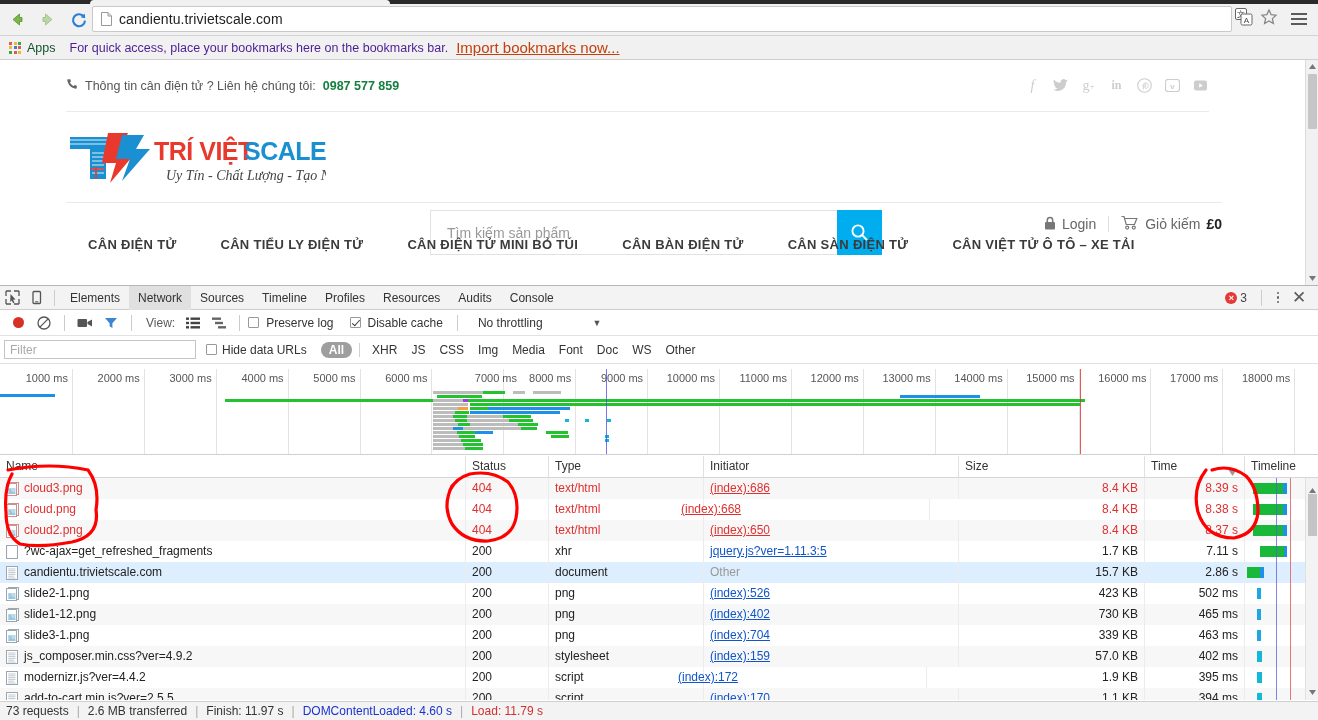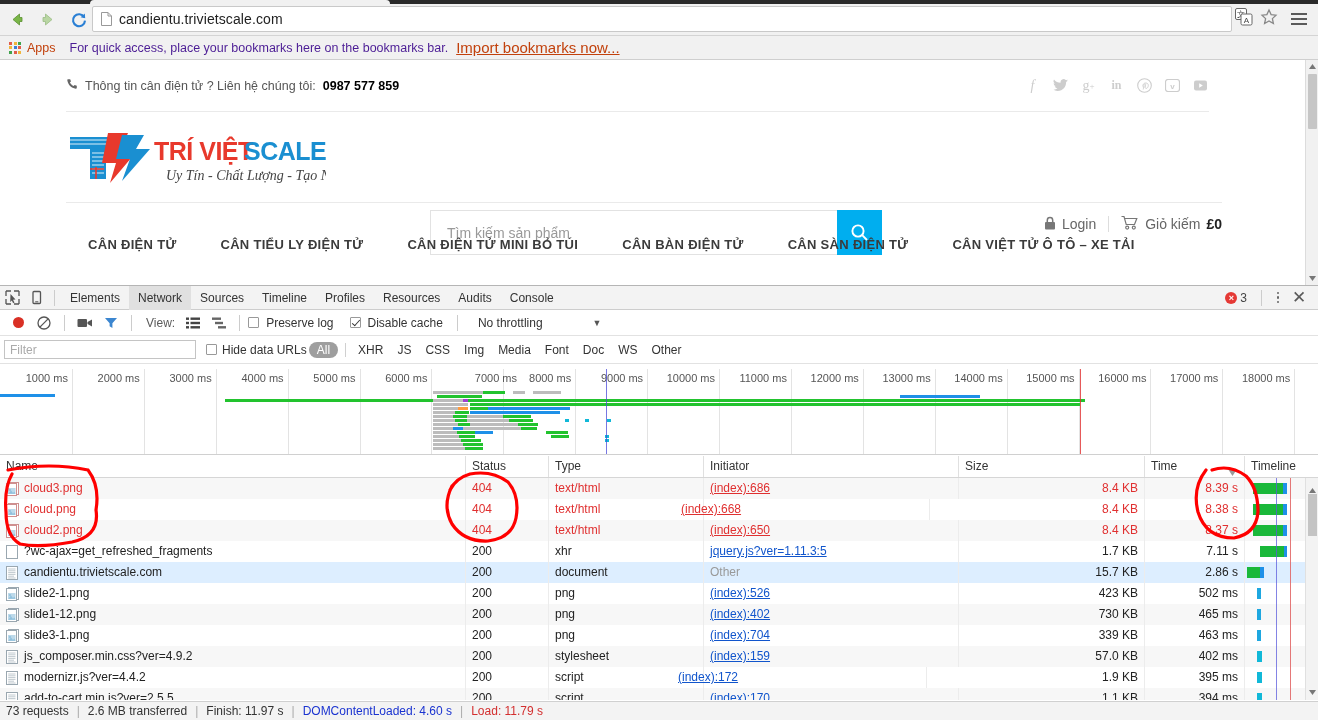--- a/index.html
+++ b/index.html
@@ -30,36 +30,36 @@
   #omnibox-right { position:absolute; right:40px; top:6px; height:26px; display:flex; align-items:center; gap:7px; }
   #menu-btn { position:absolute; right:8px; top:8px; width:22px; height:22px; display:flex; flex-direction:column;
               justify-content:center; gap:3px; align-items:center;}
   #menu-btn i { display:block; width:16px; height:2px; background:#5a5a5a; }
 
   #bookmark-bar { position:absolute; left:0; top:36px; width:1318px; height:24px; background:#f1f1f1;
                   border-bottom:1px solid #cfcfcf; display:flex; align-items:center; font-size:12.5px; color:#333; }
   #apps-grid { display:grid; grid-template-columns:repeat(3,3px); grid-template-rows:repeat(3,3px);
                gap:1.5px; margin-left:9px; margin-right:6px;}
   #apps-grid span { width:3px; height:3px; display:block; }
-  #apps-label { margin-right:14px; font-size:12.5px; color:#c2410c; }
+  #apps-label { margin-right:14px; font-size:12.5px; color:#14532d; }
   #bm-hint { color:#4c1d95; font-size:12.5px; }
   #bm-import { color:#c2410c; text-decoration:underline; font-size:15px; margin-left:8px; cursor:pointer; }
 
   
   #viewport { position:absolute; left:0; top:60px; width:1318px; height:225px; background:#fff; overflow:hidden; }
   #page-scrollbar { position:absolute; right:0; top:60px; width:13px; height:225px; background:#f1f1f1;
                     border-left:1px solid #dcdcdc;}
   #page-scrollbar .arrow { width:13px; height:13px; display:flex; align-items:center; justify-content:center; }
   #page-thumb { position:absolute; top:14px; left:2px; width:9px; height:55px; background:#c6c6c6; border-radius:1px;}
 
   #topbar { position:absolute; left:0; top:0; width:1305px; height:52px; }
   #topbar-inner { position:absolute; left:66px; top:0; right:96px; height:52px; display:flex;
                   align-items:center; justify-content:space-between; border-bottom:1px solid #eaeaea;}
   #contact-line { font-size:12.5px; color:#555; display:flex; align-items:center; gap:7px; }
-  #contact-line b { color:#000000; }
+  #contact-line b { color:#15803d; }
   #social { display:flex; gap:11px; align-items:center; color:#cfcfcf; font-size:14px; }
   .soc { width:17px; height:17px; display:flex; align-items:center; justify-content:center; color:#cdcdcd;
          font-size:14px; font-family:"Liberation Serif", serif; }
 
   #midbar { position:absolute; left:66px; top:53px; right:96px; height:90px; display:flex;
             align-items:center; border-bottom:1px solid #eaeaea;}
   #logo { width:260px; height:62px; position:relative; }
   #logo-svg { position:absolute; left:0; top:0; }
 
   #searchwrap { position:absolute; left:430px; top:150px; width:452px; height:45px; display:flex; }
@@ -450,21 +450,21 @@
       <span class="caret">▼</span>
     </div>
   </div>
 
   <div id="dt-filterbar">
     <div id="filter-input">Filter</div>
     <div id="hide-data">
       <span class="cb"></span>
       <span class="tb-cb-label">Hide data URLs</span>
     </div>
-    <span class="ftype all" style="margin-left:2px;">All</span>
+    <span class="ftype all" style="margin-left:14px;font-weight:bold;">All</span>
     <span id="ftype-sep"></span>
     <span class="ftype">XHR</span>
     <span class="ftype">JS</span>
     <span class="ftype">CSS</span>
     <span class="ftype">Img</span>
     <span class="ftype">Media</span>
     <span class="ftype">Font</span>
     <span class="ftype">Doc</span>
     <span class="ftype">WS</span>
     <span class="ftype">Other</span>

